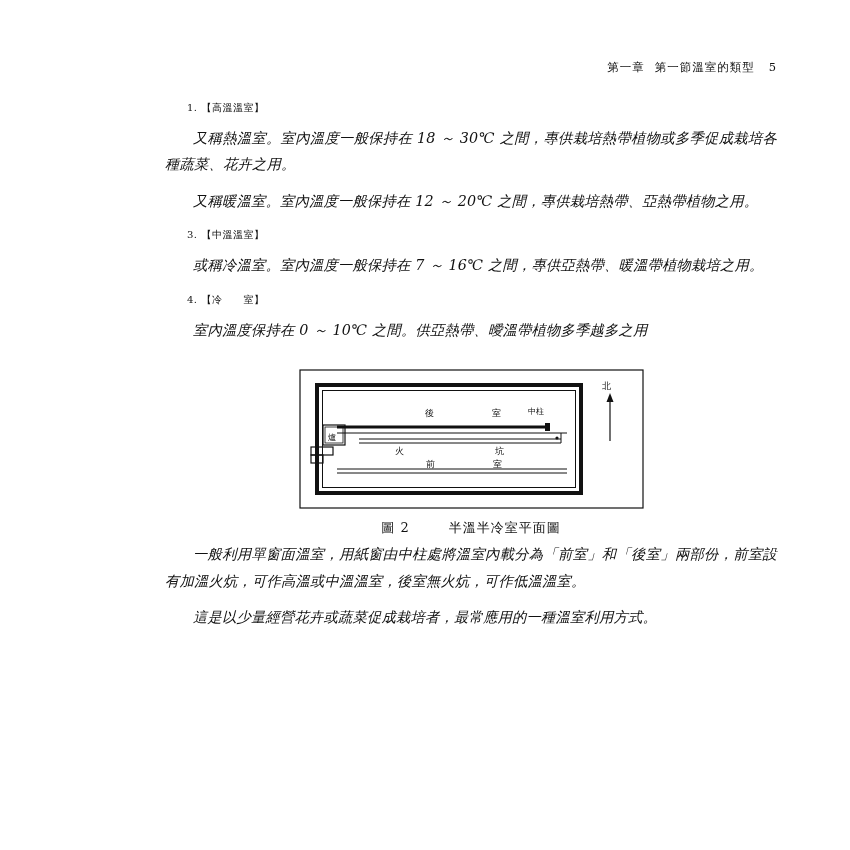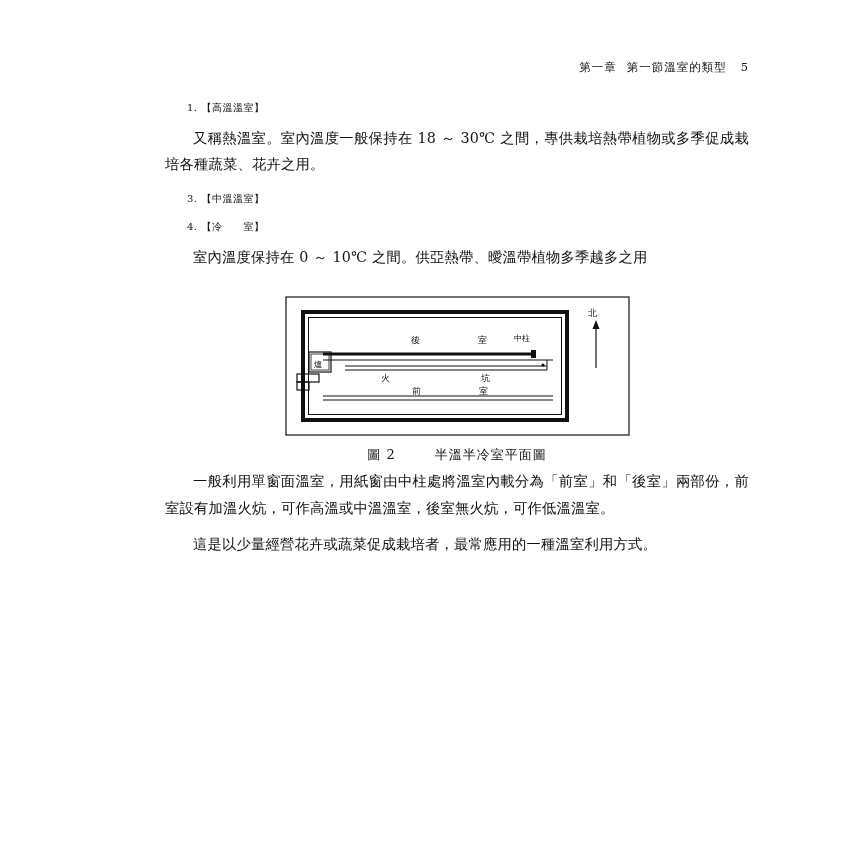--- a/index.html
+++ b/index.html
@@ -12,21 +12,21 @@
     background: #ffffff;
     font-family: "DejaVu Serif", "Liberation Serif", serif;
     color: #1a1a1a;
     overflow: hidden;
   }
   .page {
     position: relative;
     width: 850px;
     height: 850px;
     box-sizing: border-box;
-    padding: 60px 101px 40px 165px;
+    padding: 60px 73px 40px 165px;
   }
   .running-head {
     text-align: right;
     font-size: 11.5px;
     letter-spacing: 1px;
     color: #111;
     margin-bottom: 26px;
     white-space: nowrap;
   }
   .running-head .chapter {
@@ -48,20 +48,21 @@
     margin-right: 4px;
   }
   p.body {
     font-size: 14.3px;
     line-height: 1.85;
     margin: 0 0 10px 0;
     text-indent: 28px;
     text-align: justify;
     color: #111;
     letter-spacing: 0.2px;
+    font-style: italic;
   }
   p.body.tight {
     margin-bottom: 16px;
   }
   .figure {
     margin: 26px auto 4px auto;
     width: 345px;
   }
   .figure-svg {
     display: block;
@@ -86,24 +87,26 @@
 
   <div class="running-head">
     <span class="chapter">第一章</span><span class="section">第一節溫室的類型</span><span class="pagenum">5</span>
   </div>
 
   <div class="heading">
     <span class="num">1.</span><span>【高溫溫室】</span>
   </div>
   <p class="body">又稱熱溫室。室內溫度一般保持在 18 ～ 30℃ 之間，專供栽培熱帶植物或多季促成栽培各種蔬菜、花卉之用。</p>
 
+  <p class="body">又稱暖溫室。室內溫度一般保持在 12 ～ 20℃ 之間，專供栽培熱帶、亞熱帶植物之用。</p>
 
   <div class="heading">
     <span class="num">3.</span><span>【中溫溫室】</span>
   </div>
+  <p class="body">或稱冷溫室。室內溫度一般保持在 7 ～ 16℃ 之間，專供亞熱帶、暖溫帶植物栽培之用。</p>
 
   <div class="heading">
     <span class="num">4.</span><span>【冷　　室】</span>
   </div>
   <p class="body tight">室內溫度保持在 0 ～ 10℃ 之間。供亞熱帶、曖溫帶植物多季越多之用</p>
 
   <div class="figure">
     <svg class="figure-svg" viewBox="0 0 345 140">
 
       <rect x="1" y="1" width="343" height="138" fill="none" stroke="#111" stroke-width="1.2"></rect>

